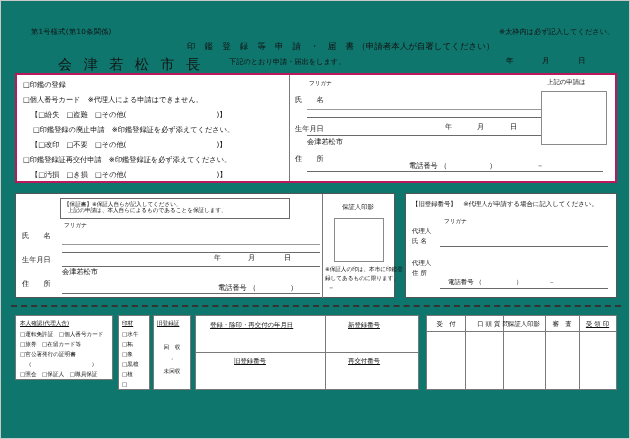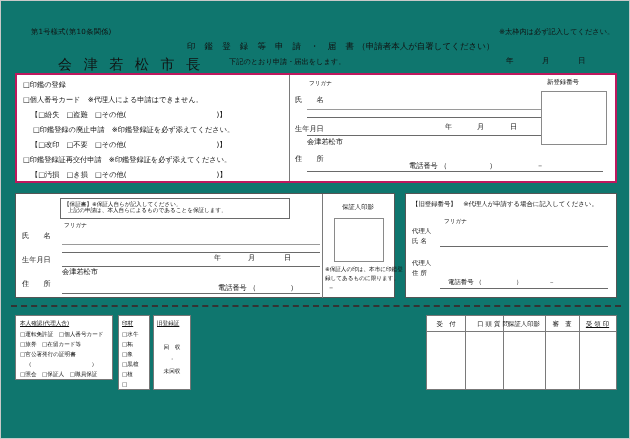--- a/index.html
+++ b/index.html
@@ -194,21 +194,21 @@
 
     <div class="abs t" style="left:290px; top:63px;">会津若松市</div>
     <div class="abs t" style="left:278px; top:80px;">住　　所</div>
     <div class="abs rule" style="left:290px; top:96px; width:296px;"></div>
 
     <div class="abs t" style="left:392px; top:87px;">
       <span>電話番号</span>
       <span>（</span><span style="display:inline-block;width:42px;"></span><span>）</span><span style="display:inline-block;width:40px;"></span><span>－</span>
     </div>
 
-    <div class="abs t6" style="left:530px; top:4px;">新登録番号</div>
+    <div class="abs t6" style="left:530px; top:4px;">上記の申請は</div>
     <div class="abs stamp-area" style="left:524px; top:16px; width:66px; height:54px;"></div>
   </div>
 
   <div class="abs box-thin" id="guarantor-box">
 
     <div class="abs inner-note-box" style="left:44px; top:4px; width:230px; height:21px;">
       <div class="t5">【保証書】※保証人自らが記入してください。</div>
       <div class="t5" style="padding-left:4px;">上記の申請は、本人自らによるものであることを保証します。</div>
     </div>
 
@@ -290,20 +290,29 @@
     <div class="abs t5" style="left:3px; top:65px;">□</div>
   </div>
 
   <div class="abs box-hair" id="oldcert-box">
     <div class="abs t5 u" style="left:3px; top:4px;">旧登録証</div>
     <div class="abs vcenter-label" style="left:0px; top:28px; width:36px; font-size:5.6px;">回　収</div>
     <div class="abs vcenter-label" style="left:0px; top:40px; width:36px; font-size:5.6px;">・</div>
     <div class="abs vcenter-label" style="left:0px; top:52px; width:36px; font-size:5.6px;">未回収</div>
   </div>
 
+  <div class="abs box-hair" id="regtable-box">
+    <div class="abs hline" style="left:0px; top:36px; width:222px;"></div>
+    <div class="abs vline" style="left:129px; top:0px; height:73px;"></div>
+
+    <div class="abs cell-head" style="left:14px; top:5px;">登録・除印・再交付の年月日</div>
+    <div class="abs cell-head" style="left:152px; top:5px;">新登録番号</div>
+    <div class="abs cell-head" style="left:38px; top:41px;">旧登録番号</div>
+    <div class="abs cell-head" style="left:152px; top:41px;">再交付番号</div>
+  </div>
 
   <div class="abs box-hair" id="approval-box">
     <div class="abs hline" style="left:0px; top:15px; width:189px;"></div>
     <div class="abs vline" style="left:38px; top:0px; height:73px;"></div>
     <div class="abs vline" style="left:76px; top:0px; height:73px;"></div>
     <div class="abs vline" style="left:118px; top:0px; height:73px;"></div>
     <div class="abs vline" style="left:152px; top:0px; height:73px;"></div>
 
     <div class="abs vcenter-label" style="left:0px;   top:4px; width:38px;">受　付</div>
     <div class="abs vcenter-label" style="left:47px;  top:4px; width:38px;">口 頭 質 問</div>

